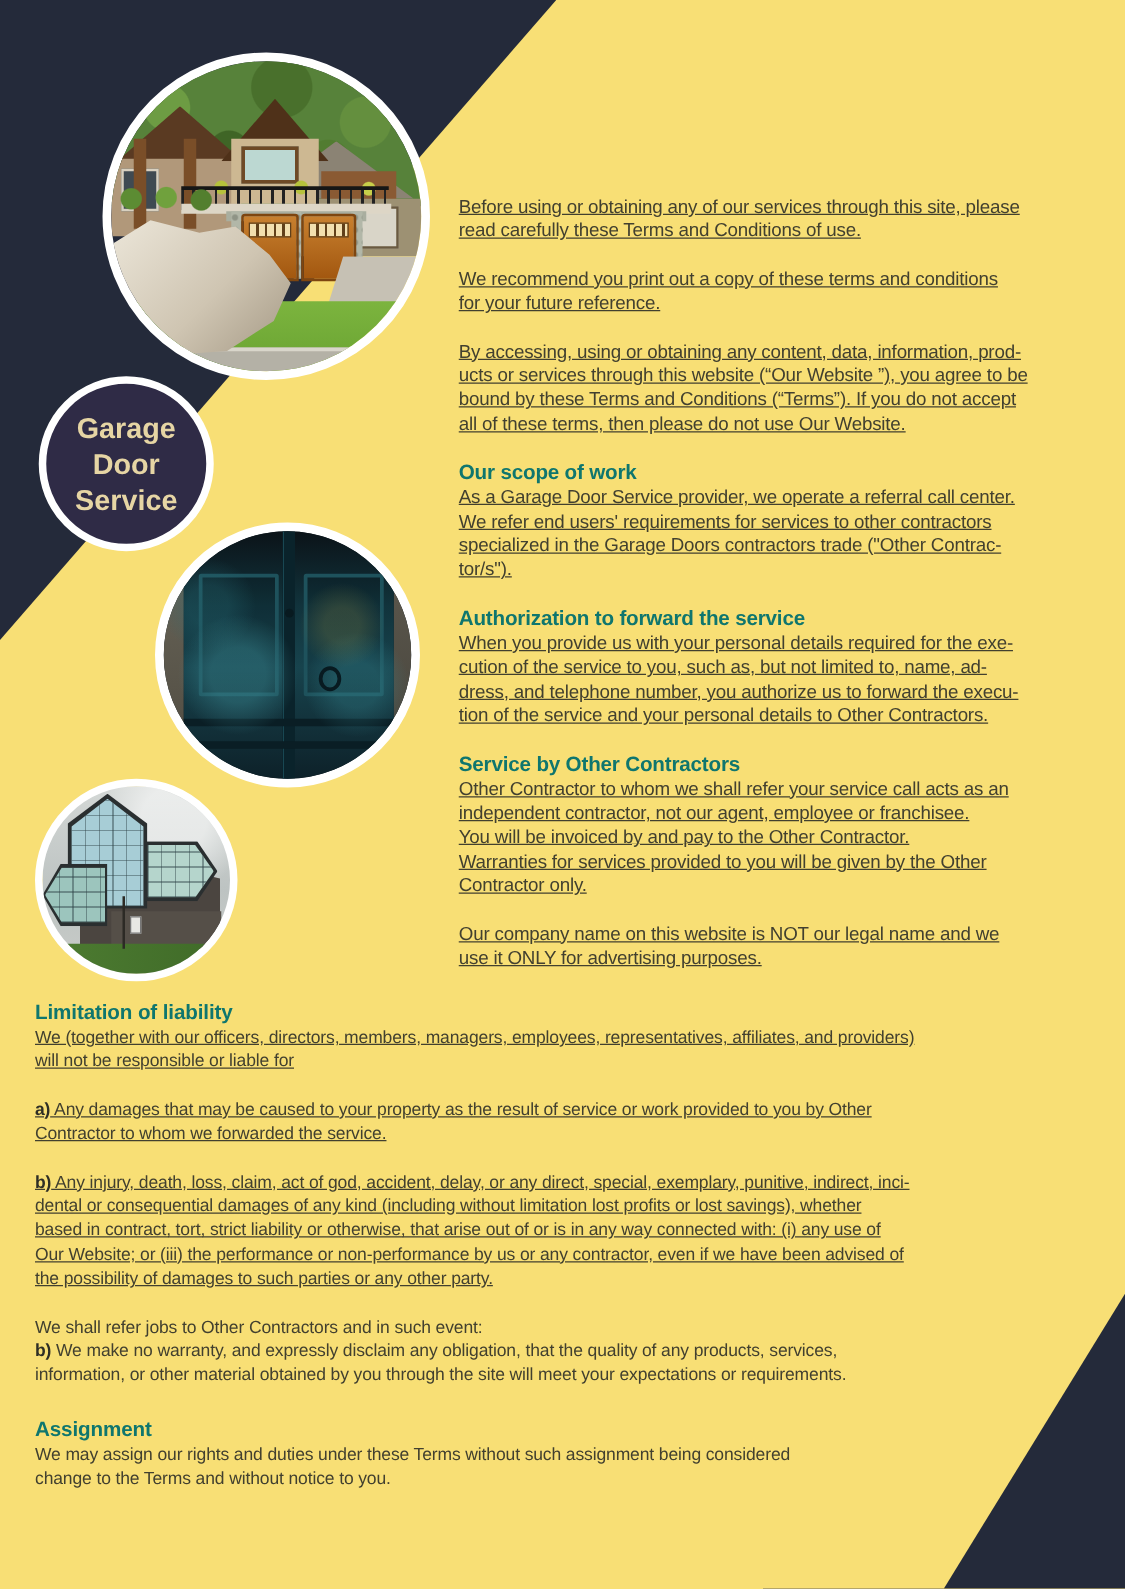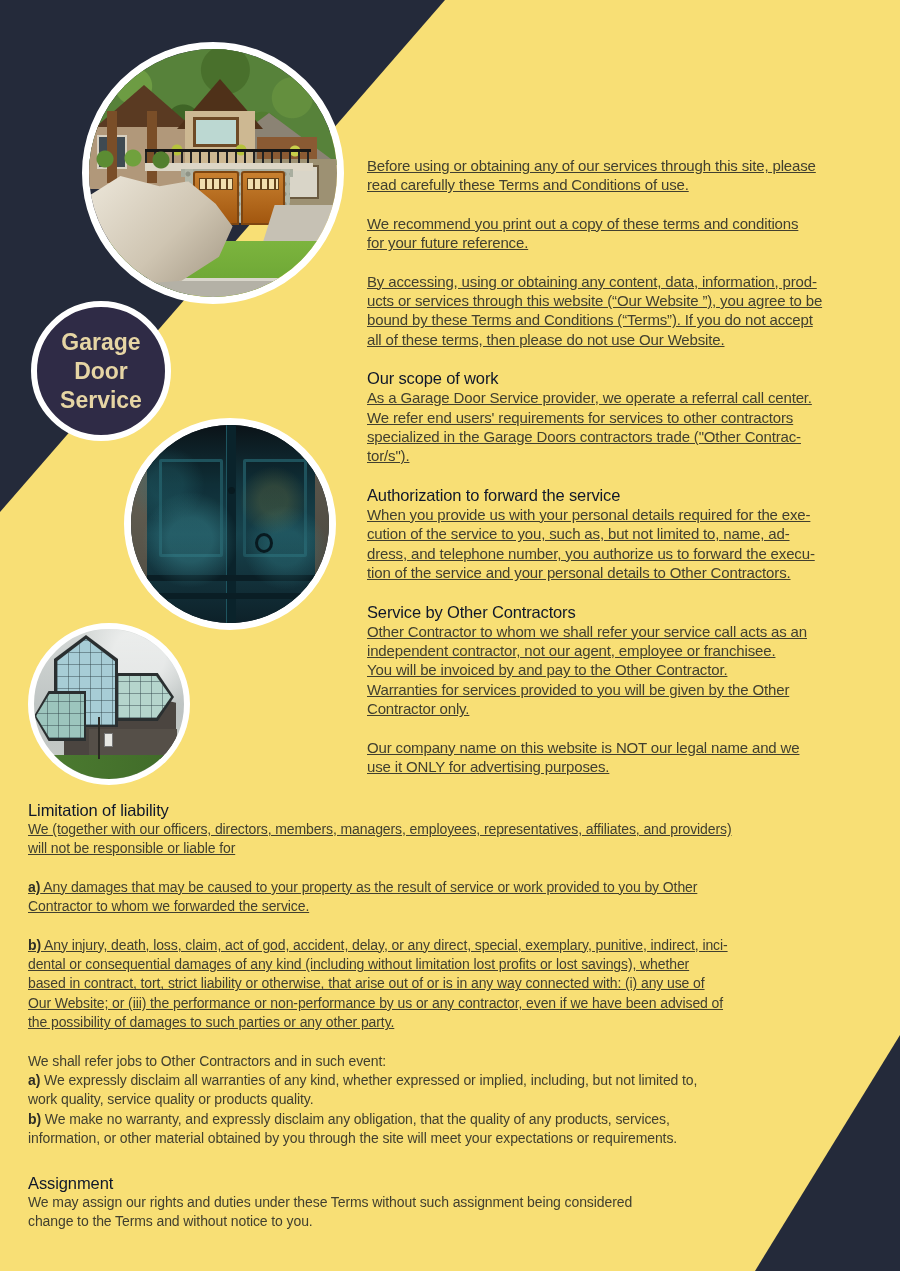--- a/index.html
+++ b/index.html
@@ -30,21 +30,21 @@
   
   .title{position:absolute;left:430px;top:50px;width:470px;text-align:center;
     font-size:34px;line-height:38px;font-weight:bold;color:#2a2d3a;letter-spacing:-0.3px;}
   
   .col-right{position:absolute;left:367px;top:156px;width:522px;
     font-size:15px;line-height:19.4px;letter-spacing:-0.15px;}
   .col-bottom{position:absolute;left:28px;top:800px;width:826px;
     font-size:14px;line-height:19.4px;letter-spacing:-0.1px;}
   .para{margin:0 0 19px;white-space:pre-line;text-decoration:underline;}
   .tight{margin:0;white-space:pre-line;}
-  .sec-h{margin:3px 0 0;font-size:16.5px;line-height:20px;font-weight:normal;color:#0f172a;}
+  .sec-h{margin:3px 0 0;font-size:16.5px;line-height:20px;font-weight:bold;color:#0f766e;}
   .col-bottom .sec-h{margin:0;}
   .sec-h.mt4{margin-top:4px;}
   .sec-h.mt20{margin-top:24px;}
   b{color:#2e2e25;}
   
   .h-trees{left:0;top:0;width:100%;height:116px;background:#57823a;
     background-image:radial-gradient(circle at 18% 32%,#6d9c43 0 18px,transparent 19px),
       radial-gradient(circle at 55% 18%,#49702c 0 24px,transparent 25px),
       radial-gradient(circle at 82% 42%,#648f3e 0 20px,transparent 21px),
       radial-gradient(circle at 38% 62%,#3f6526 0 16px,transparent 17px),
@@ -243,22 +243,20 @@
 will not be responsible or liable for</p>
     <p class="para"><b>a)</b><span> Any damages that may be caused to your property as the result of service or work provided to you by Other
 Contractor to whom we forwarded the service.</span></p>
     <p class="para"><b>b)</b><span> Any injury, death, loss, claim, act of god, accident, delay, or any direct, special, exemplary, punitive, indirect, inci-
 dental or consequential damages of any kind (including without limitation lost profits or lost savings), whether
 based in contract, tort, strict liability or otherwise, that arise out of or is in any way connected with: (i) any use of
 Our Website; or (iii) the performance or non-performance by us or any contractor, even if we have been advised of
 the possibility of damages to such parties or any other party.</span></p>
 
     <p class="tight">We shall refer jobs to Other Contractors and in such event:</p>
-    <p class="tight"><b>a)</b><span> We expressly disclaim all warranties of any kind, whether expressed or implied, including, but not limited to,
-work quality, service quality or products quality.</span></p>
     <p class="tight"><b>b)</b><span> We make no warranty, and expressly disclaim any obligation, that the quality of any products, services,
 information, or other material obtained by you through the site will meet your expectations or requirements.</span></p>
 
     <h3 class="sec-h mt20">Assignment</h3>
     <p class="tight">We may assign our rights and duties under these Terms without such assignment being considered
 change to the Terms and without notice to you.</p>
   </div>
 
 </div>
 

